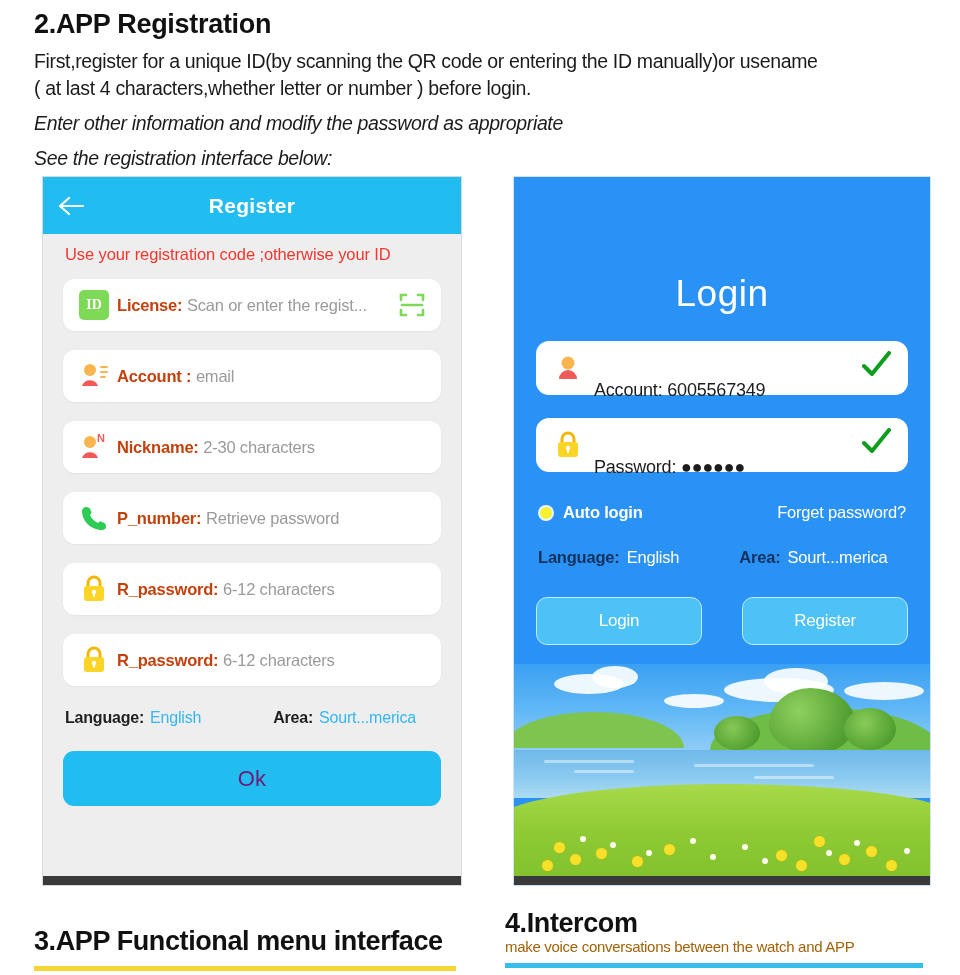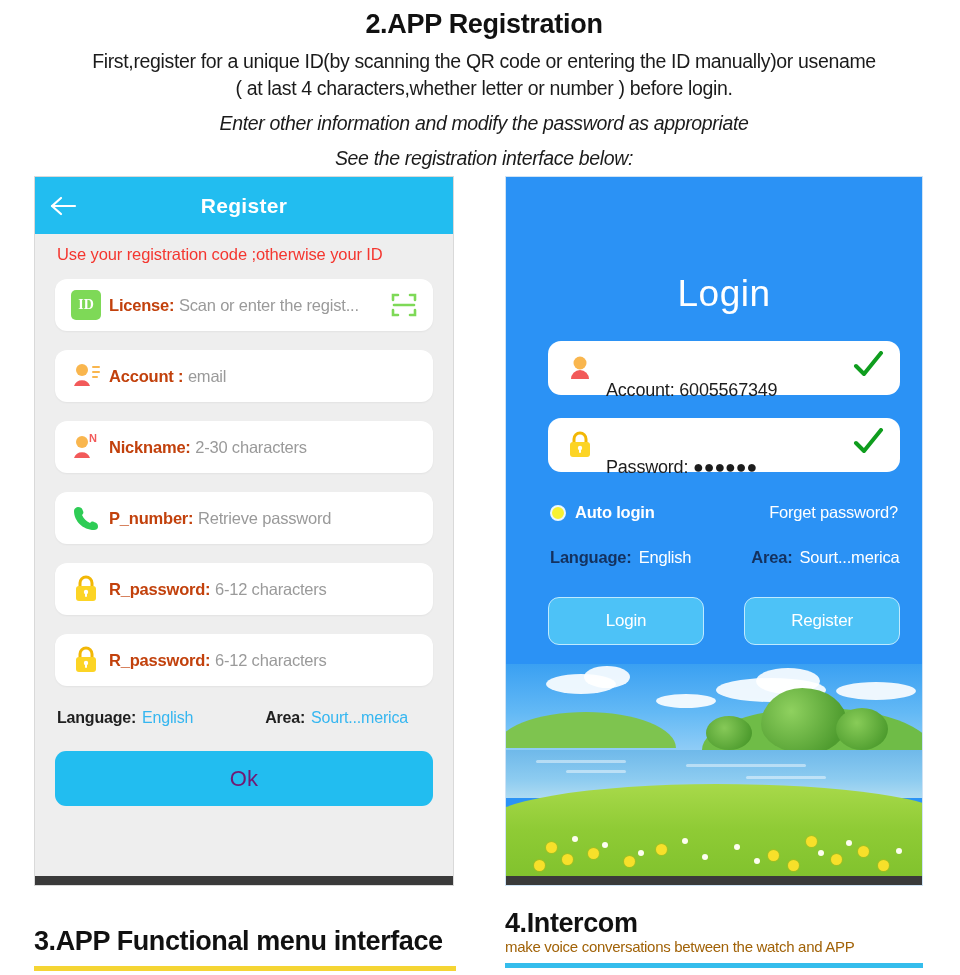--- a/index.html
+++ b/index.html
@@ -15,21 +15,20 @@
     overflow: hidden;
     color: #1a1a1a;
   }
 
   
   #doc-intro {
     position: absolute;
     left: 34px;
     top: 8px;
     width: 900px;
-    text-align: center;
   }
   #doc-intro .h-main {
     font-size: 27px;
     font-weight: 600;
     letter-spacing: -0.3px;
     color: #111111;
     margin: 0 0 6px 0;
     line-height: 1.25;
   }
   #doc-intro .para {
@@ -37,21 +36,21 @@
     line-height: 1.42;
     color: #1b1b1b;
     letter-spacing: -0.35px;
     margin: 0;
   }
   #doc-intro .para-gap { margin-top: 7px; font-style: italic; }
 
   
   .phones {
     position: absolute;
-    left: 0;
+    left: 8px;
     top: 176px;
     width: 832px;
     height: 720px;
   }
 
   
   #phone-register {
     position: absolute;
     left: 34px;
     top: 0;
@@ -181,21 +180,20 @@
   #phone-login {
     position: absolute;
     left: 505px;
     top: 0;
     width: 418px;
     height: 710px;
     background: #2b92f5;
     overflow: hidden;
     box-sizing: border-box;
     border: 1px solid #cfe3f5;
-    padding-left: 20px;
   }
   #phone-login .login-bottom-bar {
     position: absolute;
     left: 0;
     bottom: 0;
     width: 100%;
     height: 9px;
     background: #3a3a3a;
   }
   .login-title {

